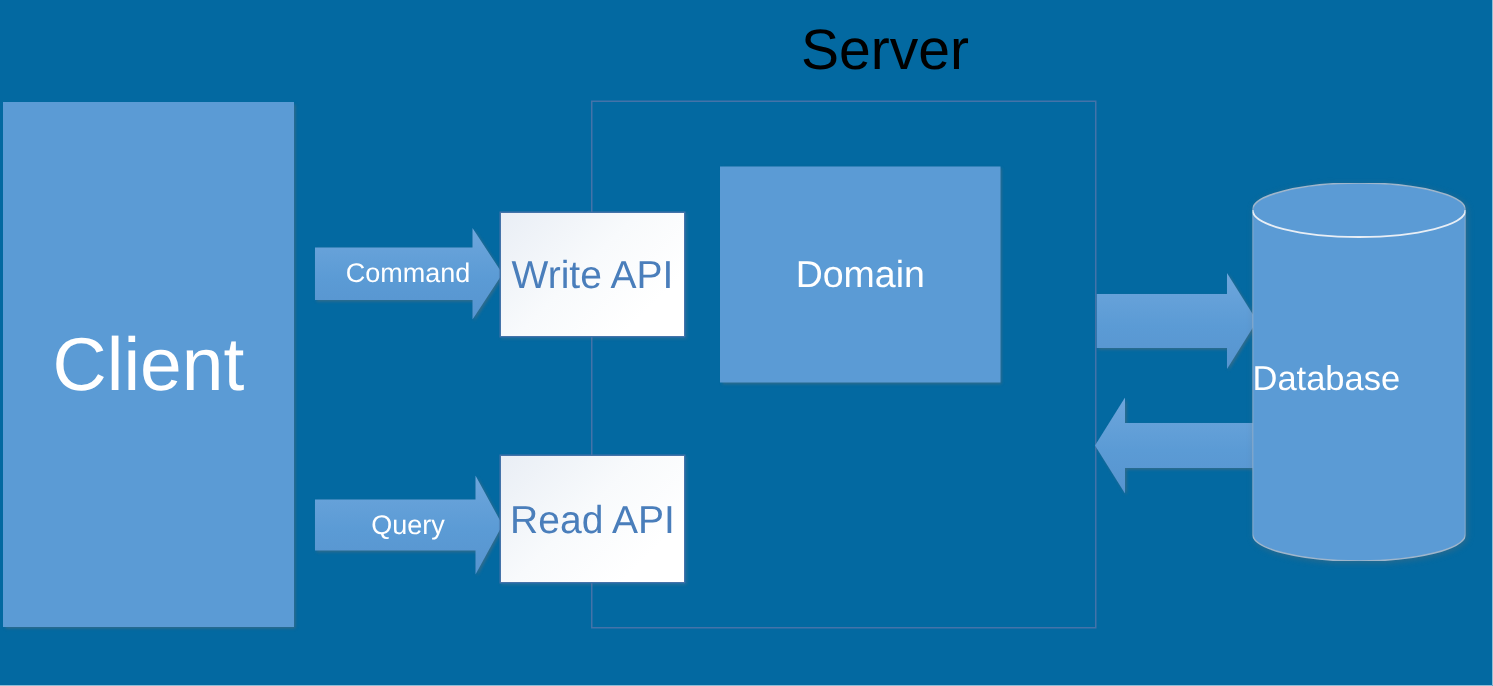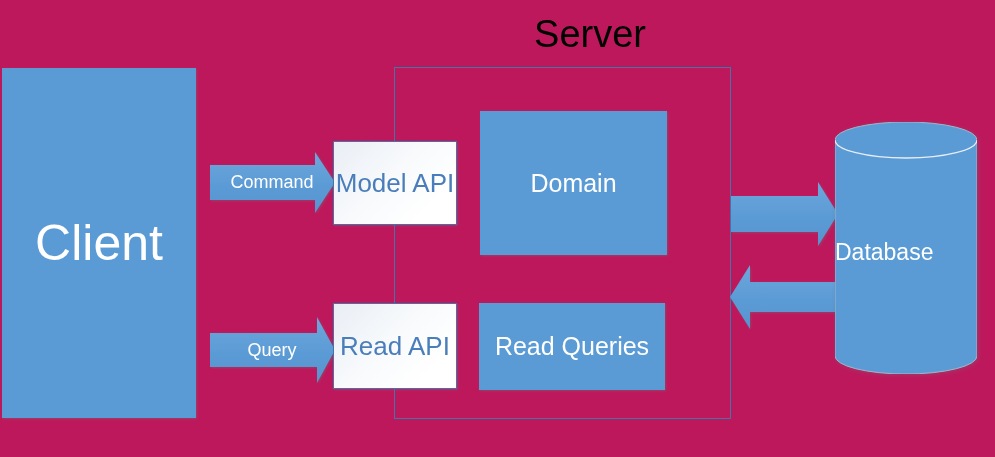--- a/index.html
+++ b/index.html
@@ -2,21 +2,21 @@
 <html><head>
 <meta charset="utf-8">
 <style>
   html, body { margin: 0; padding: 0; background: #ffffff; }
   * { box-sizing: border-box; }
 
   .canvas {
     position: relative;
     width: 995px;
     height: 457px;
-    background: #be185d;
+    background: #0369a1;
     font-family: "Liberation Sans", sans-serif;
     overflow: hidden;
   }
 
   
   .server-title {
     position: absolute;
     left: 480px; top: 10px; width: 220px; height: 48px;
     text-align: center;
     font-size: 38px;
@@ -142,34 +142,31 @@
     <polygon points="0,13 105,13 105,0 125,30.5 105,61 105,48 0,48" fill="url(#arrowGrad)"></polygon>
   </svg>
   <div class="arrow-label cmd-label">Command</div>
 
   <svg class="arrow-svg query-arrow" width="125" height="66" viewBox="0 0 125 66">
     <polygon points="0,16 107,16 107,0 125,33 107,66 107,50 0,50" fill="url(#arrowGrad)"></polygon>
   </svg>
   <div class="arrow-label query-label">Query</div>
 
   <div class="api-box write-api-box">
-    <span>Model API</span>
+    <span>Write API</span>
   </div>
 
   <div class="api-box read-api-box">
     <span>Read API</span>
   </div>
 
   <div class="blue-node domain-model-node">
     <span>Domain</span>
   </div>
 
-  <div class="blue-node read-queries-node">
-    <span>Read Queries</span>
-  </div>
 
   <svg class="arrow-svg wdb-arrow" width="107" height="64" viewBox="0 0 107 64">
     <polygon points="0,14 87,14 87,0 107,32 87,64 87,50 0,50" fill="url(#arrowGrad)"></polygon>
   </svg>
 
   <svg class="arrow-svg rdb-arrow" width="107" height="64" viewBox="0 0 107 64">
     <polygon points="107,17 20,17 20,0 0,32 20,64 20,47 107,47" fill="url(#arrowGrad)"></polygon>
   </svg>
 
   <svg class="db-svg" width="142" height="252" viewBox="0 0 142 252">

